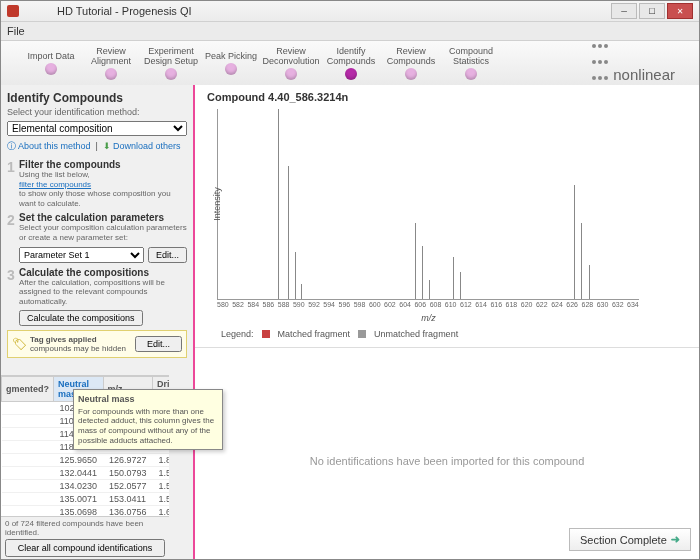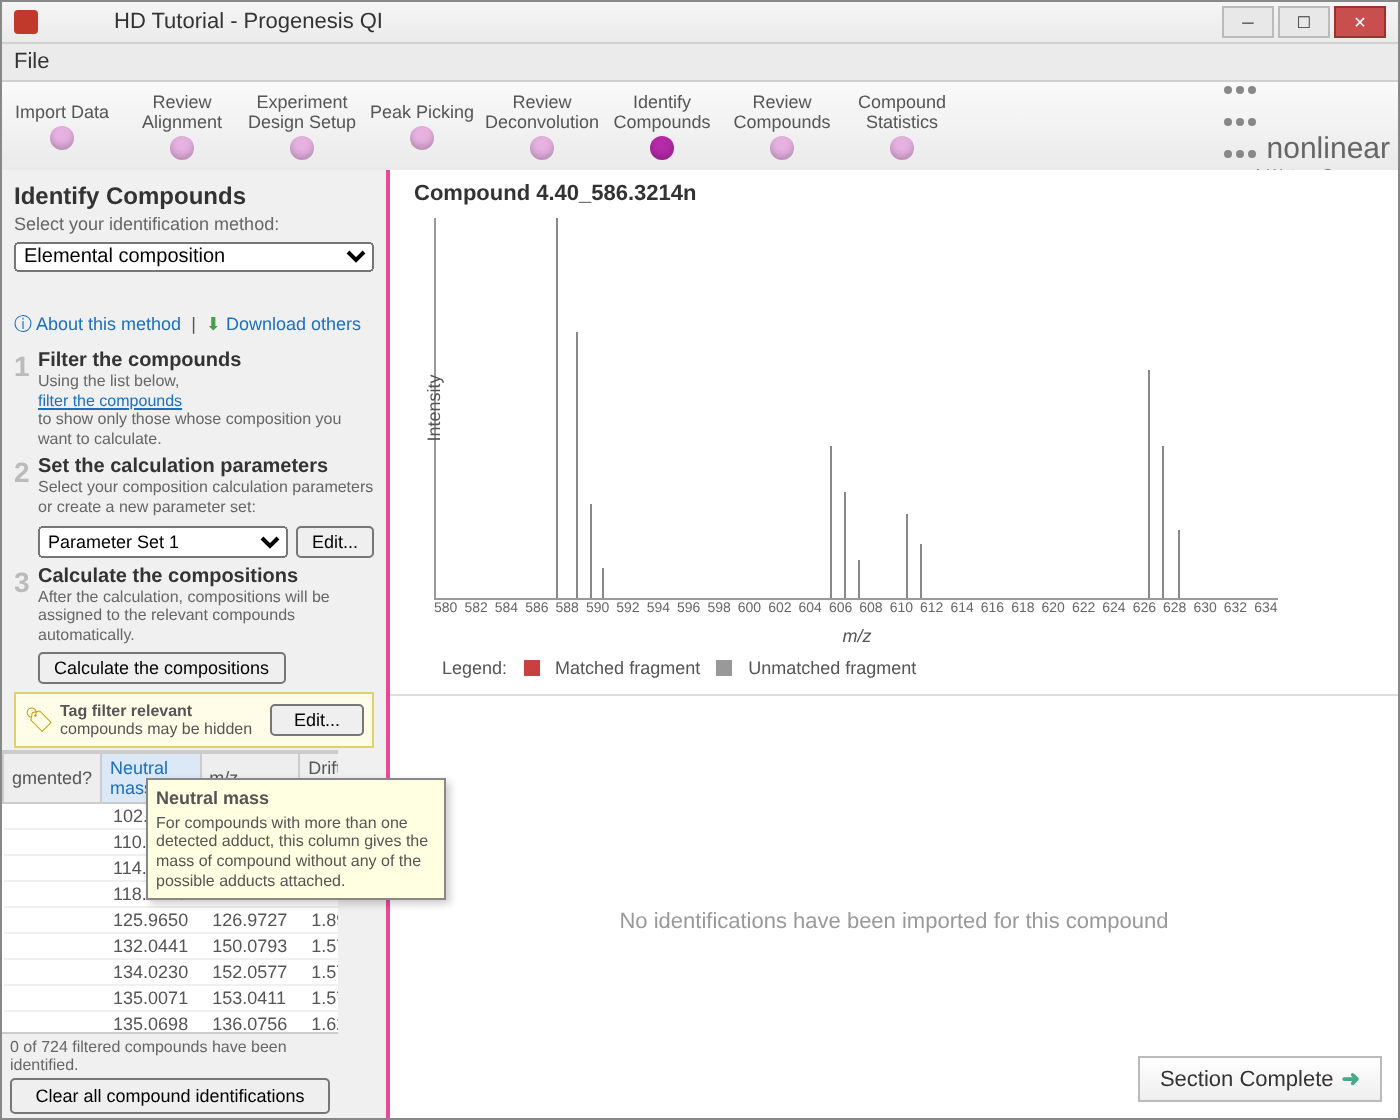--- a/index.html
+++ b/index.html
@@ -5,52 +5,52 @@
   html, body { margin: 0; padding: 0; font-family: "Segoe UI", Tahoma, sans-serif; font-size: 11px; color: #333; }
   .window { width: 700px; height: 560px; background: #fff; border: 1px solid #888; position: relative; overflow: hidden; box-sizing: border-box; }
   .titlebar { height: 20px; background: linear-gradient(#f5f5f5,#ebebeb); display: flex; align-items: center; padding: 0 6px; border-bottom: 1px solid #d0d0d0; gap: 32px; }
   .titlebar .icon { width: 12px; height: 12px; background: #c0392b; border-radius: 2px; margin-right: 6px; }
   .titlebar .title { flex: 1; font-size: 11px; color: #333; }
   .winbtns { display: flex; gap: 2px; }
   .winbtn { width: 24px; height: 14px; background: #e8e8e8; border: 1px solid #bbb; font-size: 8px; display: flex; align-items: center; justify-content: center; cursor: pointer; }
   .winbtn.close { background: #c94f4f; color: #fff; border-color: #a03030; }
   .menubar { height: 18px; background: #ebebeb; border-bottom: 1px solid #d0d0d0; padding: 0 6px; display: flex; align-items: center; }
   .menubar span { font-size: 11px; cursor: pointer; }
-  .workflow { height: 44px; background: linear-gradient(#fafafa,#eaeaea); border-bottom: 1px solid #c8c8c8; display: flex; align-items: center; padding: 0 0; position: relative; }
+  .workflow { height: 44px; background: linear-gradient(#fafafa,#eaeaea); border-bottom: 1px solid #c8c8c8; display: flex; align-items: center; padding: 0 20px; position: relative; }
   .wf-step { text-align: center; width: 60px; font-size: 9px; color: #555; cursor: pointer; }
   .wf-step .dot { width: 12px; height: 12px; background: #e6b0e0; border-radius: 50%; margin: 2px auto 0; box-shadow: inset 0 -2px 3px rgba(0,0,0,0.2); }
   .wf-step.active .dot { background: #b52aa8; }
   .brand { margin-left: auto; text-align: right; font-size: 14px; color: #666; padding-right: 4px; }
   .brand .sub { font-size: 8px; color: #888; }
   .helpbar { position: absolute; right: 12px; top: 88px; font-size: 10px; color: #1a6fbf; cursor: pointer; }
   .helpbar .q { display:inline-block; width:12px; height:12px; border-radius:50%; background:#1a6fbf; color:#fff; text-align:center; line-height:12px; font-size:9px; margin-right:2px;}
   .body { display: flex; position: absolute; top: 84px; bottom: 0; left: 0; right: 0; }
   .sidebar { width: 194px; background: #f0f0f0; border-right: 2px solid #ec4899; padding: 6px; box-sizing: border-box; font-size: 9px; color: #555; overflow: hidden; }
   .sidebar h2 { font-size: 12px; margin: 0 0 2px; color: #333; }
   .sidebar .sel-desc { font-size: 9px; color: #666; margin-bottom: 4px; }
   .sidebar select { width: 100%; font-size: 10px; }
-  .sidebar .links { font-size: 9px; margin: 20px 0 6px; }
+  .sidebar .links { font-size: 9px; margin: 4px 0 6px; }
   .sidebar .links a { color: #1a6fbf; text-decoration: none; cursor: pointer; }
   .step { display: flex; margin: 4px 0; }
   .step .num { width: 12px; font-size: 14px; color: #bbb; font-weight: bold; }
   .step .txt { flex: 1; }
   .step .txt b { font-size: 10px; color: #333; display: block; }
   .step .txt span { font-size: 8px; color: #666; line-height: 1.2; display: block; }
   .step .txt span a { color: #1a6fbf; text-decoration: underline; cursor: pointer; }
   .param-row { display: flex; gap: 4px; margin: 2px 0 2px 12px; }
   .param-row select { flex: 1; font-size: 9px; }
   .param-row button, .sidebar button { font-size: 9px; padding: 1px 6px; cursor: pointer; }
   .calc-btn { margin: 2px 0 2px 12px; }
   .tagfilter { margin-top: 4px; border: 1px solid #e0d070; background: #fffde8; padding: 4px; display: flex; align-items: center; gap: 4px; }
   .tagfilter .ticon { width: 14px; text-align: center; color: #c0a000; font-size: 12px; }
   .tagfilter .ttxt { flex: 1; font-size: 8px; }
   .tagfilter button { font-size: 9px; padding: 1px 10px; cursor: pointer; }
   .table-wrap { position: absolute; left: 0; width: 168px; top: 290px; bottom: 32px; overflow-y: auto; overflow-x: auto; border-top: 1px solid #ccc; background: #fff; }
   table { border-collapse: collapse; width: 100%; font-size: 9px; }
-  th { background: #eee; border: 1px solid #ccc; padding: 2px 4px; font-weight: normal; cursor: pointer; text-align: left; font-size: 9px; }
+  th { background: #eee; border: 1px solid #ccc; padding: 2px 4px; font-weight: bold; cursor: pointer; text-align: left; font-size: 9px; }
   th.sel { background: #dce8f5; color: #1a6fbf; }
   td { padding: 1px 6px; border-bottom: 1px solid #f0f0f0; text-align: left; }
   .tooltip { position: absolute; left: 72px; top: 304px; width: 140px; background: #ffffe1; border: 1px solid #888; padding: 4px; font-size: 8px; line-height: 1.2; z-index: 10; box-shadow: 2px 2px 4px rgba(0,0,0,0.2); }
   .tooltip b { display: block; font-size: 9px; margin-bottom: 2px; }
   .sidebar-footer { position: absolute; left: 0; bottom: 0; width: 168px; background: #f0f0f0; border-top: 1px solid #ccc; padding: 2px 4px; box-sizing: border-box; }
   .sidebar-footer .status { font-size: 8px; color: #666; margin-bottom: 2px; }
   .sidebar-footer button { width: 100%; font-size: 9px; padding: 2px; cursor: pointer; }
   .main { flex: 1; position: relative; background: #fff; }
   .chart-title { font-size: 11px; font-weight: bold; padding: 6px 8px 2px 12px; }
   .chart { position: absolute; left: 22px; right: 60px; top: 24px; height: 190px; border-left: 1px solid #999; border-bottom: 1px solid #999; }
@@ -173,21 +173,21 @@
           <span>After the calculation, compositions will be assigned to the relevant compounds automatically.</span>
         </div>
       </div>
       <div class="calc-btn">
         <button>Calculate the compositions</button>
       </div>
 
       <div class="tagfilter">
         <div class="ticon">🏷</div>
         <div class="ttxt">
-          <b>Tag filter relevant</b><br>
+          <b>Tag gives applied</b><br>
           <span>compounds may be hidden</span>
         </div>
         <button>Edit...</button>
       </div>
 
       <div class="table-wrap">
         <table>
           <thead>
             <tr>
               <th>gmented?</th>

